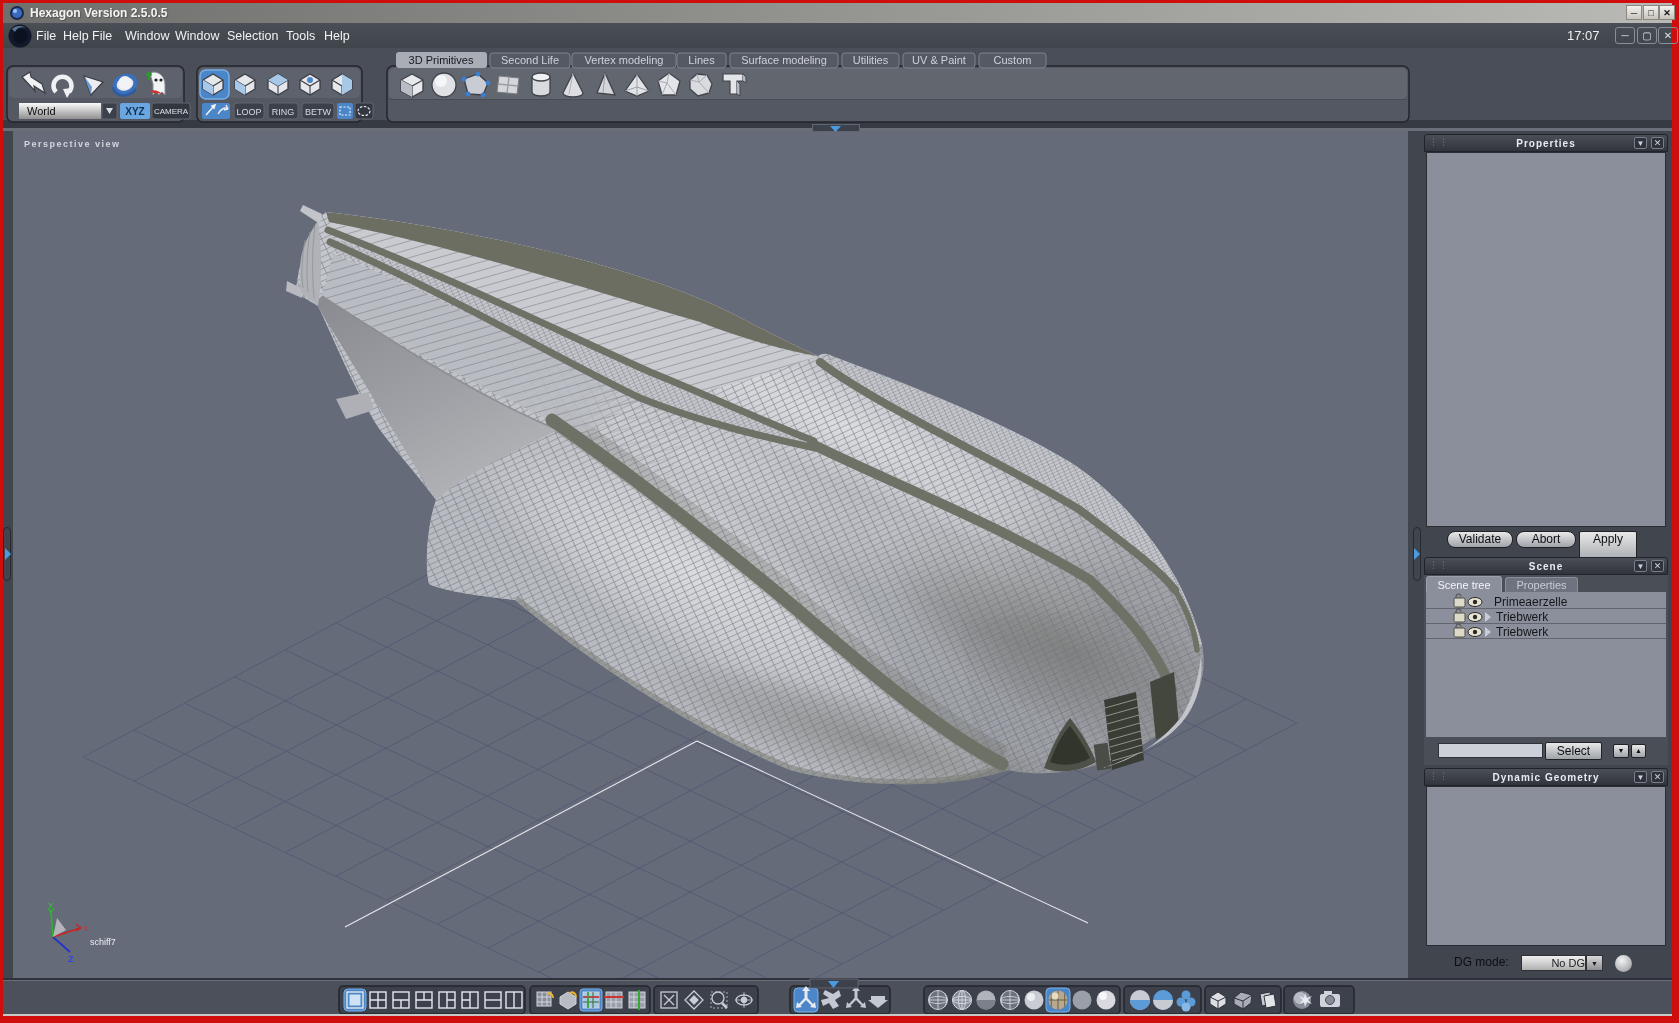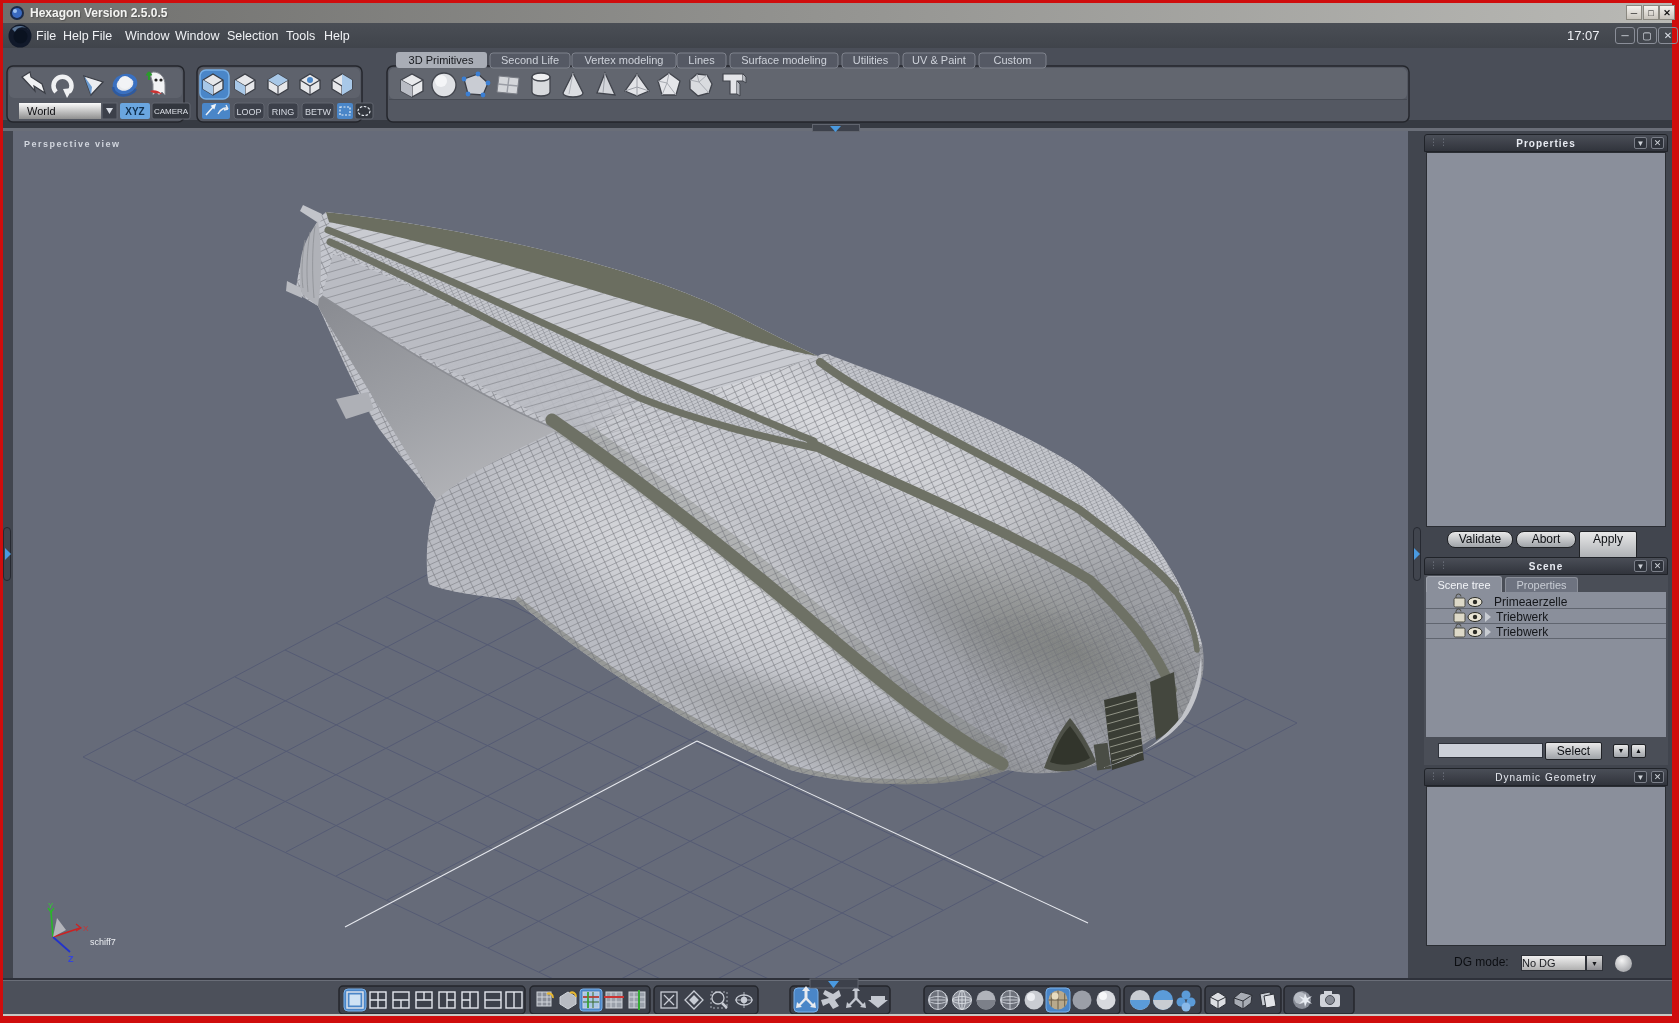--- a/index.html
+++ b/index.html
@@ -426,28 +426,28 @@
   <circle cx="49" cy="7" r="2.2" fill="#2a2a24"></circle>
       <path d="M59,2 L65,7 L59,12 Z" fill="#c8ccd2"></path>
       <text x="70" y="11" font-size="12" fill="#14161a">Triebwerk</text>
     </g>
 </svg>
 <div style="position:absolute;left:1438px;top:743px;width:105px;height:15px;background:#ccd0d8;border:1px solid #2e323a"></div>
 <div style="position:absolute;left:1545px;top:742px;width:57px;height:18px;background:linear-gradient(#e8e8e8,#9fa3a8);border:1px solid #202226;border-radius:2px;box-sizing:border-box;text-align:center;font-size:12px;color:#0c0e12;line-height:16px">Select</div>
 <div style="position:absolute;left:1613px;top:744px;width:16px;height:14px;background:linear-gradient(#e8e8e8,#9fa3a8);border:1px solid #202226;border-radius:2px;box-sizing:border-box;text-align:center;font-size:7px;color:#0c0e12;line-height:12px">▼</div>
 <div style="position:absolute;left:1631px;top:744px;width:15px;height:14px;background:linear-gradient(#e8e8e8,#9fa3a8);border:1px solid #202226;border-radius:2px;box-sizing:border-box;text-align:center;font-size:7px;color:#0c0e12;line-height:12px">▲</div>
 <div style="position:absolute;left:1424px;top:768px;width:244px;height:18px;background:linear-gradient(#4a4e57,#31343c);border:1px solid #202329;border-radius:3px 3px 0 0;box-sizing:border-box">
-<span style="position:absolute;left:50%;transform:translateX(-50%);top:3px;font-size:10px;color:#e8ebf2;letter-spacing:1px;font-weight:normal">Dynamic Geometry</span>
+<span style="position:absolute;left:50%;transform:translateX(-50%);top:3px;font-size:10px;color:#e8ebf2;letter-spacing:1px;font-weight:bold">Dynamic Geometry</span>
 <span style="position:absolute;left:4px;top:2px;color:#767b86;font-size:9px;letter-spacing:1px">⋮⋮</span>
 <span style="position:absolute;right:20px;top:2px;width:13px;height:12px;border:1px solid #7a7e88;border-radius:2px;background:#2e323a;color:#cfd3d9;font-size:8px;text-align:center;line-height:12px">▼</span>
 <span style="position:absolute;right:3px;top:2px;width:13px;height:12px;border:1px solid #7a7e88;border-radius:2px;background:#2e323a;color:#cfd3d9;font-size:9px;text-align:center;line-height:11px">✕</span>
 </div>
 <div style="position:absolute;left:1426px;top:786px;width:240px;height:160px;background:#8a8f9b;border:1px solid #2a2d33"></div>
 <div style="position:absolute;left:1454px;top:955px;font-size:12px;color:#0c0e12">DG mode:</div>
-<div style="position:absolute;left:1521px;top:955px;width:65px;height:16px;background:linear-gradient(#f0f0f0,#b0b0b0);border:1px solid #2e3138;font-size:11px;color:#202226;text-align:left;line-height:15px">No DG</div>
+<div style="position:absolute;left:1521px;top:955px;width:65px;height:16px;background:linear-gradient(#f0f0f0,#b0b0b0);border:1px solid #2e3138;font-size:11px;color:#202226;text-align:right;line-height:15px">No DG</div>
 <div style="position:absolute;left:1586px;top:955px;width:17px;height:16px;background:linear-gradient(#d8d8d8,#909095);border:1px solid #2e3138;text-align:center;font-size:7px;line-height:15px;color:#16181c">▼</div>
 <div style="position:absolute;left:1615px;top:955px;width:17px;height:17px;border-radius:50%;background:radial-gradient(circle at 40% 32%,#f4f4f4,#8e9095)"></div>
 
 <svg width="1669" height="37" viewBox="3 978 1669 37" style="position:absolute;left:3px;top:978px">
 <rect x="3" y="978" width="1669" height="37" fill="#4c505a"></rect>
 <rect x="3" y="978" width="1669" height="2" fill="#2e313a"></rect>
 <rect x="3" y="980" width="1669" height="1" fill="#6a6e78"></rect>
 <g fill="#3d414b" stroke="#24262c" stroke-width="1.5">
  <rect x="339" y="986" width="186" height="28" rx="4"></rect>
  <rect x="530" y="986" width="120" height="28" rx="4"></rect>

